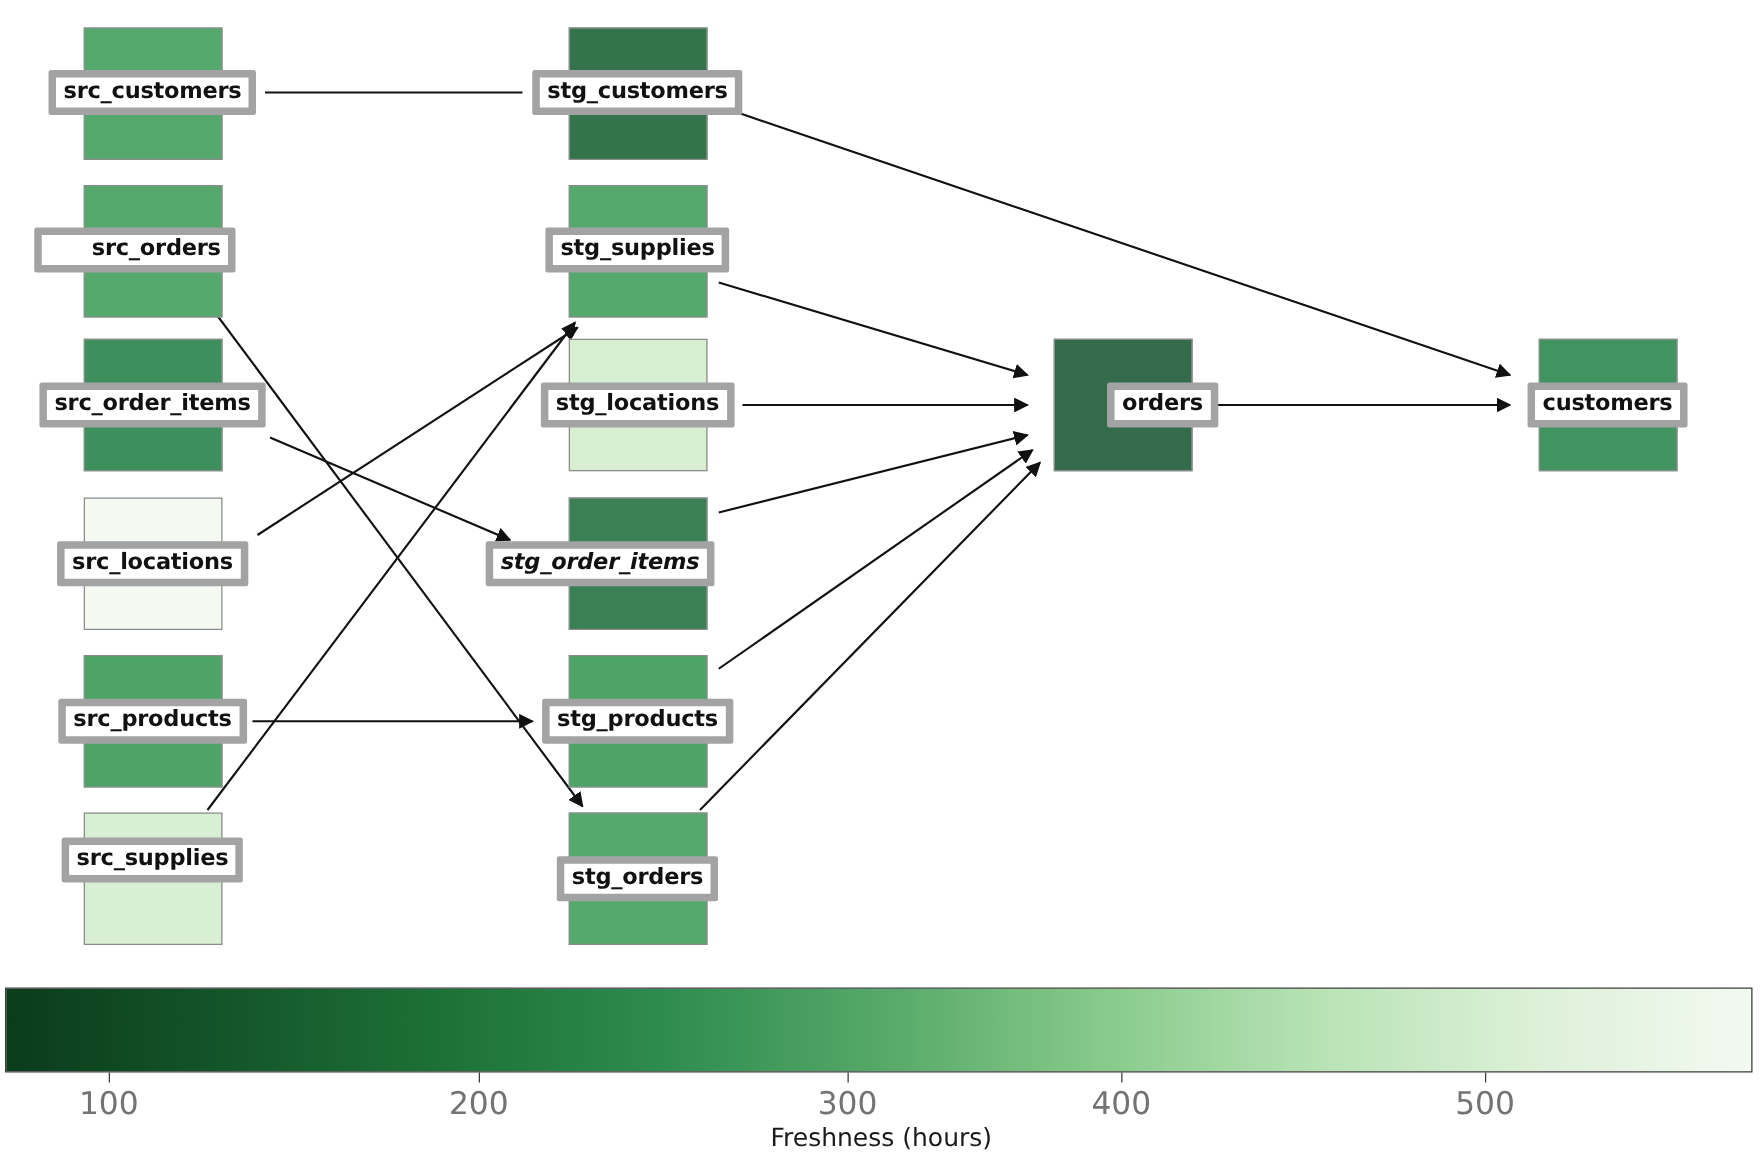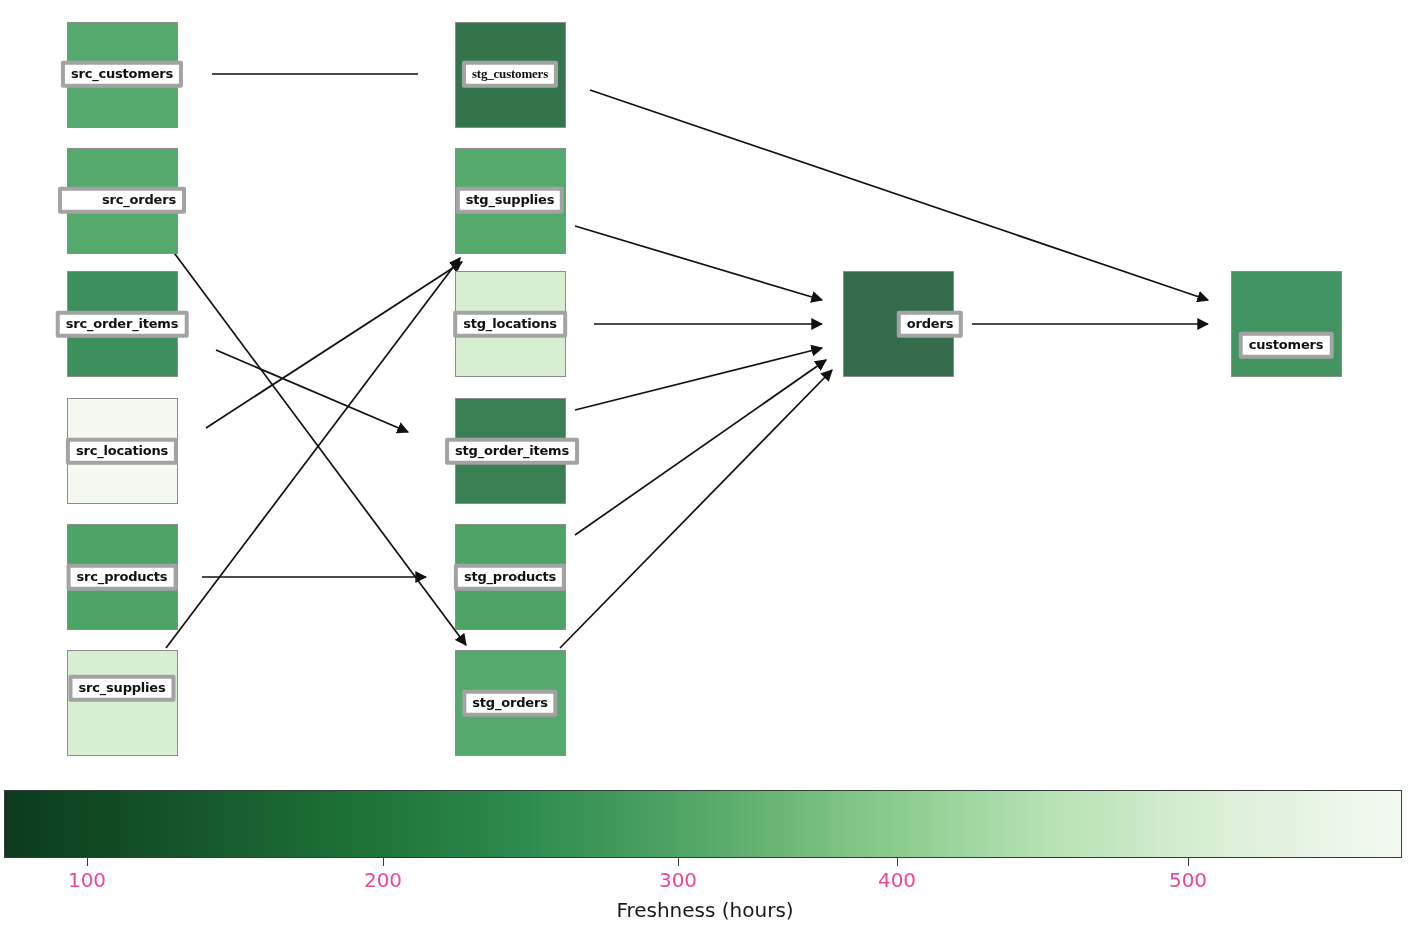--- a/index.html
+++ b/index.html
@@ -11,42 +11,42 @@
   #graph{position:absolute;left:0;top:0;width:1410px;height:780px;}
 
   #edges{position:absolute;left:0;top:0;width:1410px;height:780px;pointer-events:none;}
 
   .node{position:absolute;box-sizing:border-box;border:1px solid #8c8c8c;}
 
   .node-label{
     position:absolute;
     transform:translate(-50%,-50%);
     background:#ffffff;
-    border:4px solid #a3a3a3;
+    border:6px solid #a3a3a3;
     border-radius:2px;
     padding:2px 6px 3px 6px;
-    font-size:13px;
+    font-size:18px;
     font-weight:bold;
     color:#111111;
     white-space:nowrap;
     letter-spacing:-0.2px;
     line-height:1.05;
   }
 
   
   #colorbar-wrap{position:absolute;left:0;top:780px;width:1410px;height:146px;}
   #colorbar{
     position:absolute;left:4px;top:10px;width:1398px;height:68px;
     border:1.4px solid #3a3a3a;
     box-sizing:border-box;
   }
   .cb-tick{position:absolute;top:78px;width:1px;height:8px;background:#3a3a3a;}
   .cb-ticklabel{
     position:absolute;top:88px;transform:translateX(-50%);
-    font-size:20px;color:#ec4899;white-space:nowrap;
+    font-size:25px;color:#737373;white-space:nowrap;
   }
   #cb-axis-label{
     position:absolute;top:118px;left:705px;transform:translateX(-50%);
     font-size:20px;color:#1a1a1a;white-space:nowrap;
   }
 </style>
 </head>
 <body>
 
 <div id="canvas">
@@ -85,33 +85,33 @@
         <div class="node" style="left: 455px; top: 148px; width: 111px; height: 106px; background: rgb(86, 169, 109);"></div>
         <div class="node" style="left: 455px; top: 271px; width: 111px; height: 106px; background: rgb(215, 238, 208);"></div>
         <div class="node" style="left: 455px; top: 398px; width: 111px; height: 106px; background: rgb(59, 128, 85);"></div>
         <div class="node" style="left: 455px; top: 524px; width: 111px; height: 106px; background: rgb(78, 163, 103);"></div>
         <div class="node" style="left: 455px; top: 650px; width: 111px; height: 106px; background: rgb(86, 169, 109);"></div>
         <div class="node" style="left: 843px; top: 271px; width: 111px; height: 106px; background: rgb(51, 107, 75);"></div>
         <div class="node" style="left: 1231px; top: 271px; width: 111px; height: 106px; background: rgb(65, 148, 95);"></div>
       </div>
     <div id="label-layer">
         <div class="node-label" style="left: 122px; top: 74px;">src_customers</div>
-        <div class="node-label" style="left: 122px; top: 200px; padding-left: 40px;">src_orders</div>
+        <div class="node-label" style="left: 108px; top: 200px; padding-left: 40px;">src_orders</div>
         <div class="node-label" style="left: 122px; top: 324px; text-align: right;">src_order_items</div>
         <div class="node-label" style="left: 122px; top: 451px;">src_locations</div>
         <div class="node-label" style="left: 122px; top: 577px;">src_products</div>
         <div class="node-label" style="left: 122px; top: 688px;">src_supplies</div>
-        <div class="node-label" style="left: 510px; top: 74px; font-family: Liberation Serif, serif;">stg_customers</div>
+        <div class="node-label" style="left: 510px; top: 74px;">stg_customers</div>
         <div class="node-label" style="left: 510px; top: 200px;">stg_supplies</div>
         <div class="node-label" style="left: 510px; top: 324px;">stg_locations</div>
-        <div class="node-label" style="left: 512px; top: 451px;">stg_order_items</div>
+        <div class="node-label" style="left: 480px; top: 451px; font-style: italic;">stg_order_items</div>
         <div class="node-label" style="left: 510px; top: 577px;">stg_products</div>
         <div class="node-label" style="left: 510px; top: 703px;">stg_orders</div>
         <div class="node-label" style="left: 898px; top: 324px; margin-left: 32px;">orders</div>
-        <div class="node-label" style="left: 1286px; top: 324px; margin-top: 21px;">customers</div>
+        <div class="node-label" style="left: 1286px; top: 324px;">customers</div>
       </div>
   </div>
 
   <div id="colorbar-wrap">
     <div id="colorbar" style="background: linear-gradient(to right, rgb(11, 59, 28), rgb(20, 85, 42), rgb(29, 113, 55), rgb(46, 139, 79), rgb(85, 168, 104), rgb(134, 201, 138), rgb(183, 226, 180), rgb(220, 240, 216), rgb(243, 250, 241));"></div>
     <div id="cb-ticks">
         <div class="cb-tick" style="left: 87px;"></div>
         <div class="cb-ticklabel" style="left: 87px;">100</div>
         <div class="cb-tick" style="left: 383px;"></div>
         <div class="cb-ticklabel" style="left: 383px; text-align: center;">200</div>

